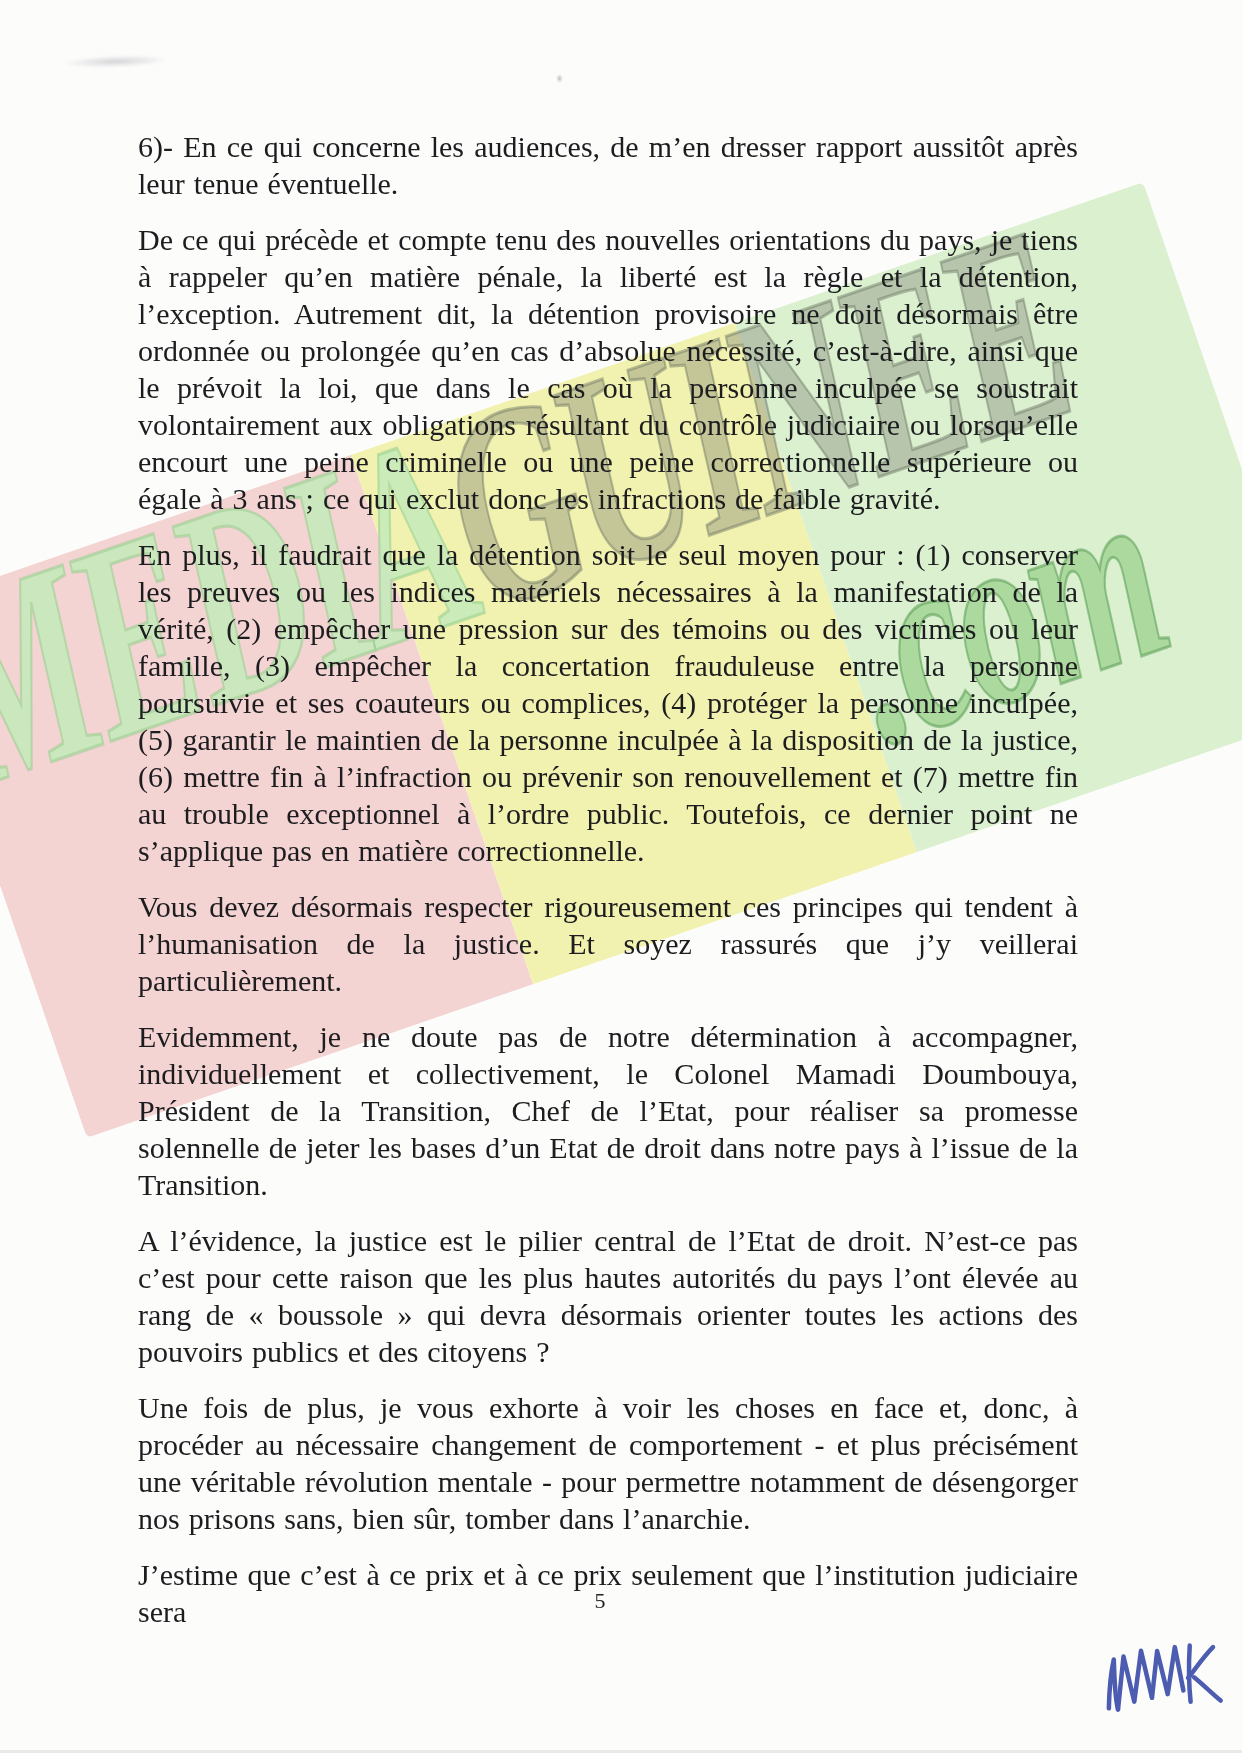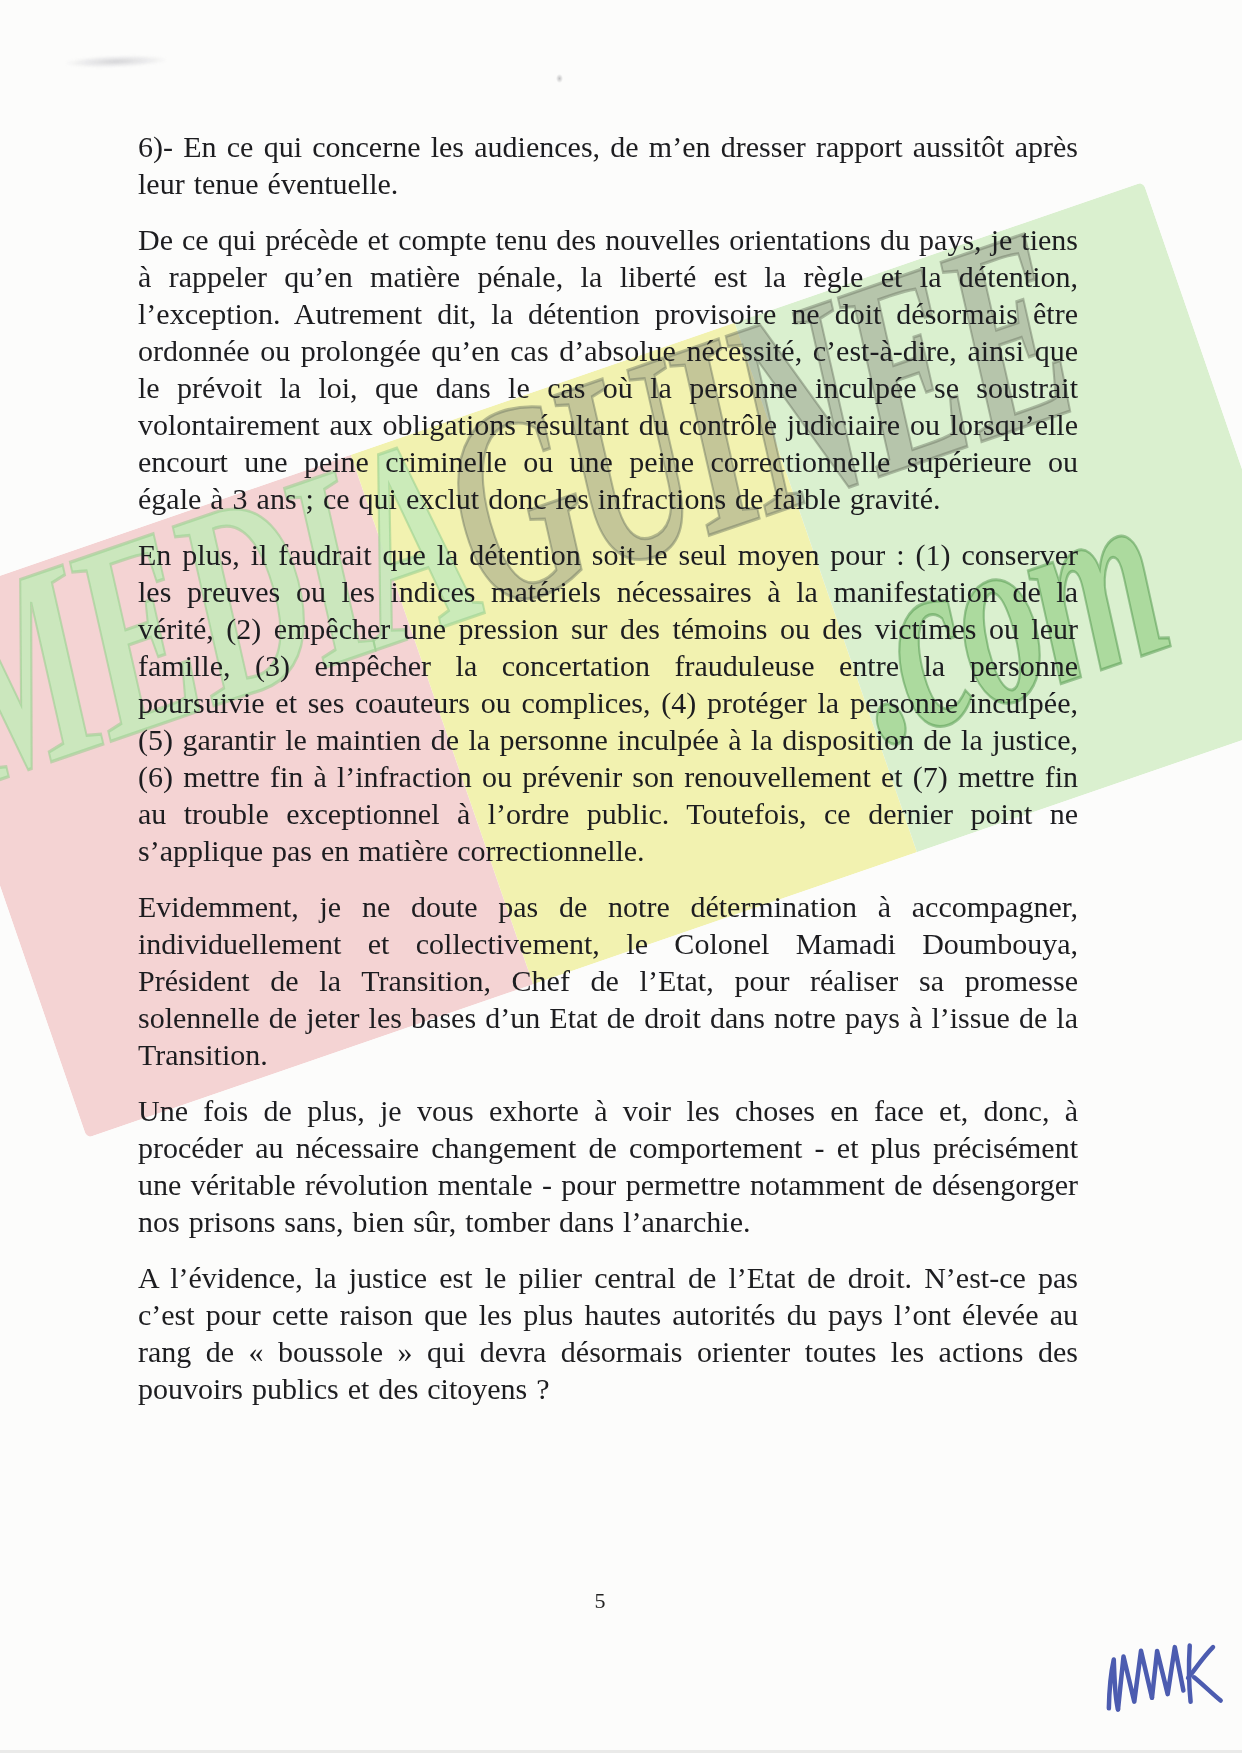--- a/index.html
+++ b/index.html
@@ -116,23 +116,25 @@
     <div class="wm-text">
       <div class="wm-line1"><span class="wm-media">MEDIA</span><span class="wm-guinee">GUINEE</span></div>
       <div class="wm-line2">.com</div>
     </div>
   </div>
 
   <div class="content">
     <p>6)- En ce qui concerne les audiences, de m’en dresser rapport aussitôt après leur tenue éventuelle.</p>
     <p>De ce qui précède et compte tenu des nouvelles orientations du pays, je tiens à rappeler qu’en matière pénale, la liberté est la règle et la détention, l’exception. Autrement dit, la détention provisoire ne doit désormais être ordonnée ou prolongée qu’en cas d’absolue nécessité, c’est-à-dire, ainsi que le prévoit la loi, que dans le cas où la personne inculpée se soustrait volontairement aux obligations résultant du contrôle judiciaire ou lorsqu’elle encourt une peine criminelle ou une peine correctionnelle supérieure ou égale à 3 ans ; ce qui exclut donc les infractions de faible gravité.</p>
     <p>En plus, il faudrait que la détention soit le seul moyen pour : (1) conserver les preuves ou les indices matériels nécessaires à la manifestation de la vérité, (2) empêcher une pression sur des témoins ou des victimes ou leur famille, (3) empêcher la concertation frauduleuse entre la personne poursuivie et ses coauteurs ou complices, (4) protéger la personne inculpée, (5) garantir le maintien de la personne inculpée à la disposition de la justice, (6) mettre fin à l’infraction ou prévenir son renouvellement et (7) mettre fin au trouble exceptionnel à l’ordre public. Toutefois, ce dernier point ne s’applique pas en matière correctionnelle.</p>
+    <p>Vous devez désormais respecter rigoureusement ces principes qui tendent à l’humanisation de la justice. Et soyez rassurés que j’y veillerai particulièrement.</p>
     <p>Evidemment, je ne doute pas de notre détermination à accompagner, individuellement et collectivement, le Colonel Mamadi Doumbouya, Président de la Transition, Chef de l’Etat, pour réaliser sa promesse solennelle de jeter les bases d’un Etat de droit dans notre pays à l’issue de la Transition.</p>
+    <p>A l’évidence, la justice est le pilier central de l’Etat de droit. N’est-ce pas c’est pour cette raison que les plus hautes autorités du pays l’ont élevée au rang de « boussole » qui devra désormais orienter toutes les actions des pouvoirs publics et des citoyens ?</p>
     <p>Une fois de plus, je vous exhorte à voir les choses en face et, donc, à procéder au nécessaire changement de comportement - et plus précisément une véritable révolution mentale - pour permettre notamment de désengorger nos prisons sans, bien sûr, tomber dans l’anarchie.</p>
-    <p>A l’évidence, la justice est le pilier central de l’Etat de droit. N’est-ce pas c’est pour cette raison que les plus hautes autorités du pays l’ont élevée au rang de « boussole » qui devra désormais orienter toutes les actions des pouvoirs publics et des citoyens ?</p>
+    <p>J’estime que c’est à ce prix  et à ce prix seulement que l’institution judiciaire sera</p>
   </div>
 
   <div class="page-number">5</div>
 
   <svg class="signature" viewBox="0 0 140 84" xmlns="http://www.w3.org/2000/svg">
     <g stroke="#3a4ba8" stroke-width="4.5" fill="none" stroke-linecap="round" stroke-linejoin="round" transform="rotate(-6 70 42)" opacity="0.9">
       <path d="M8,66 C10,50 14,30 18,18 C17,34 15,54 17,68"></path>
       <path d="M17,68 L28,16 L34,62 L46,12 L52,60"></path>
       <path d="M52,60 L62,14 L68,58 L80,12 L84,56"></path>
       <path d="M95,12 C92,30 90,52 90,68"></path>

